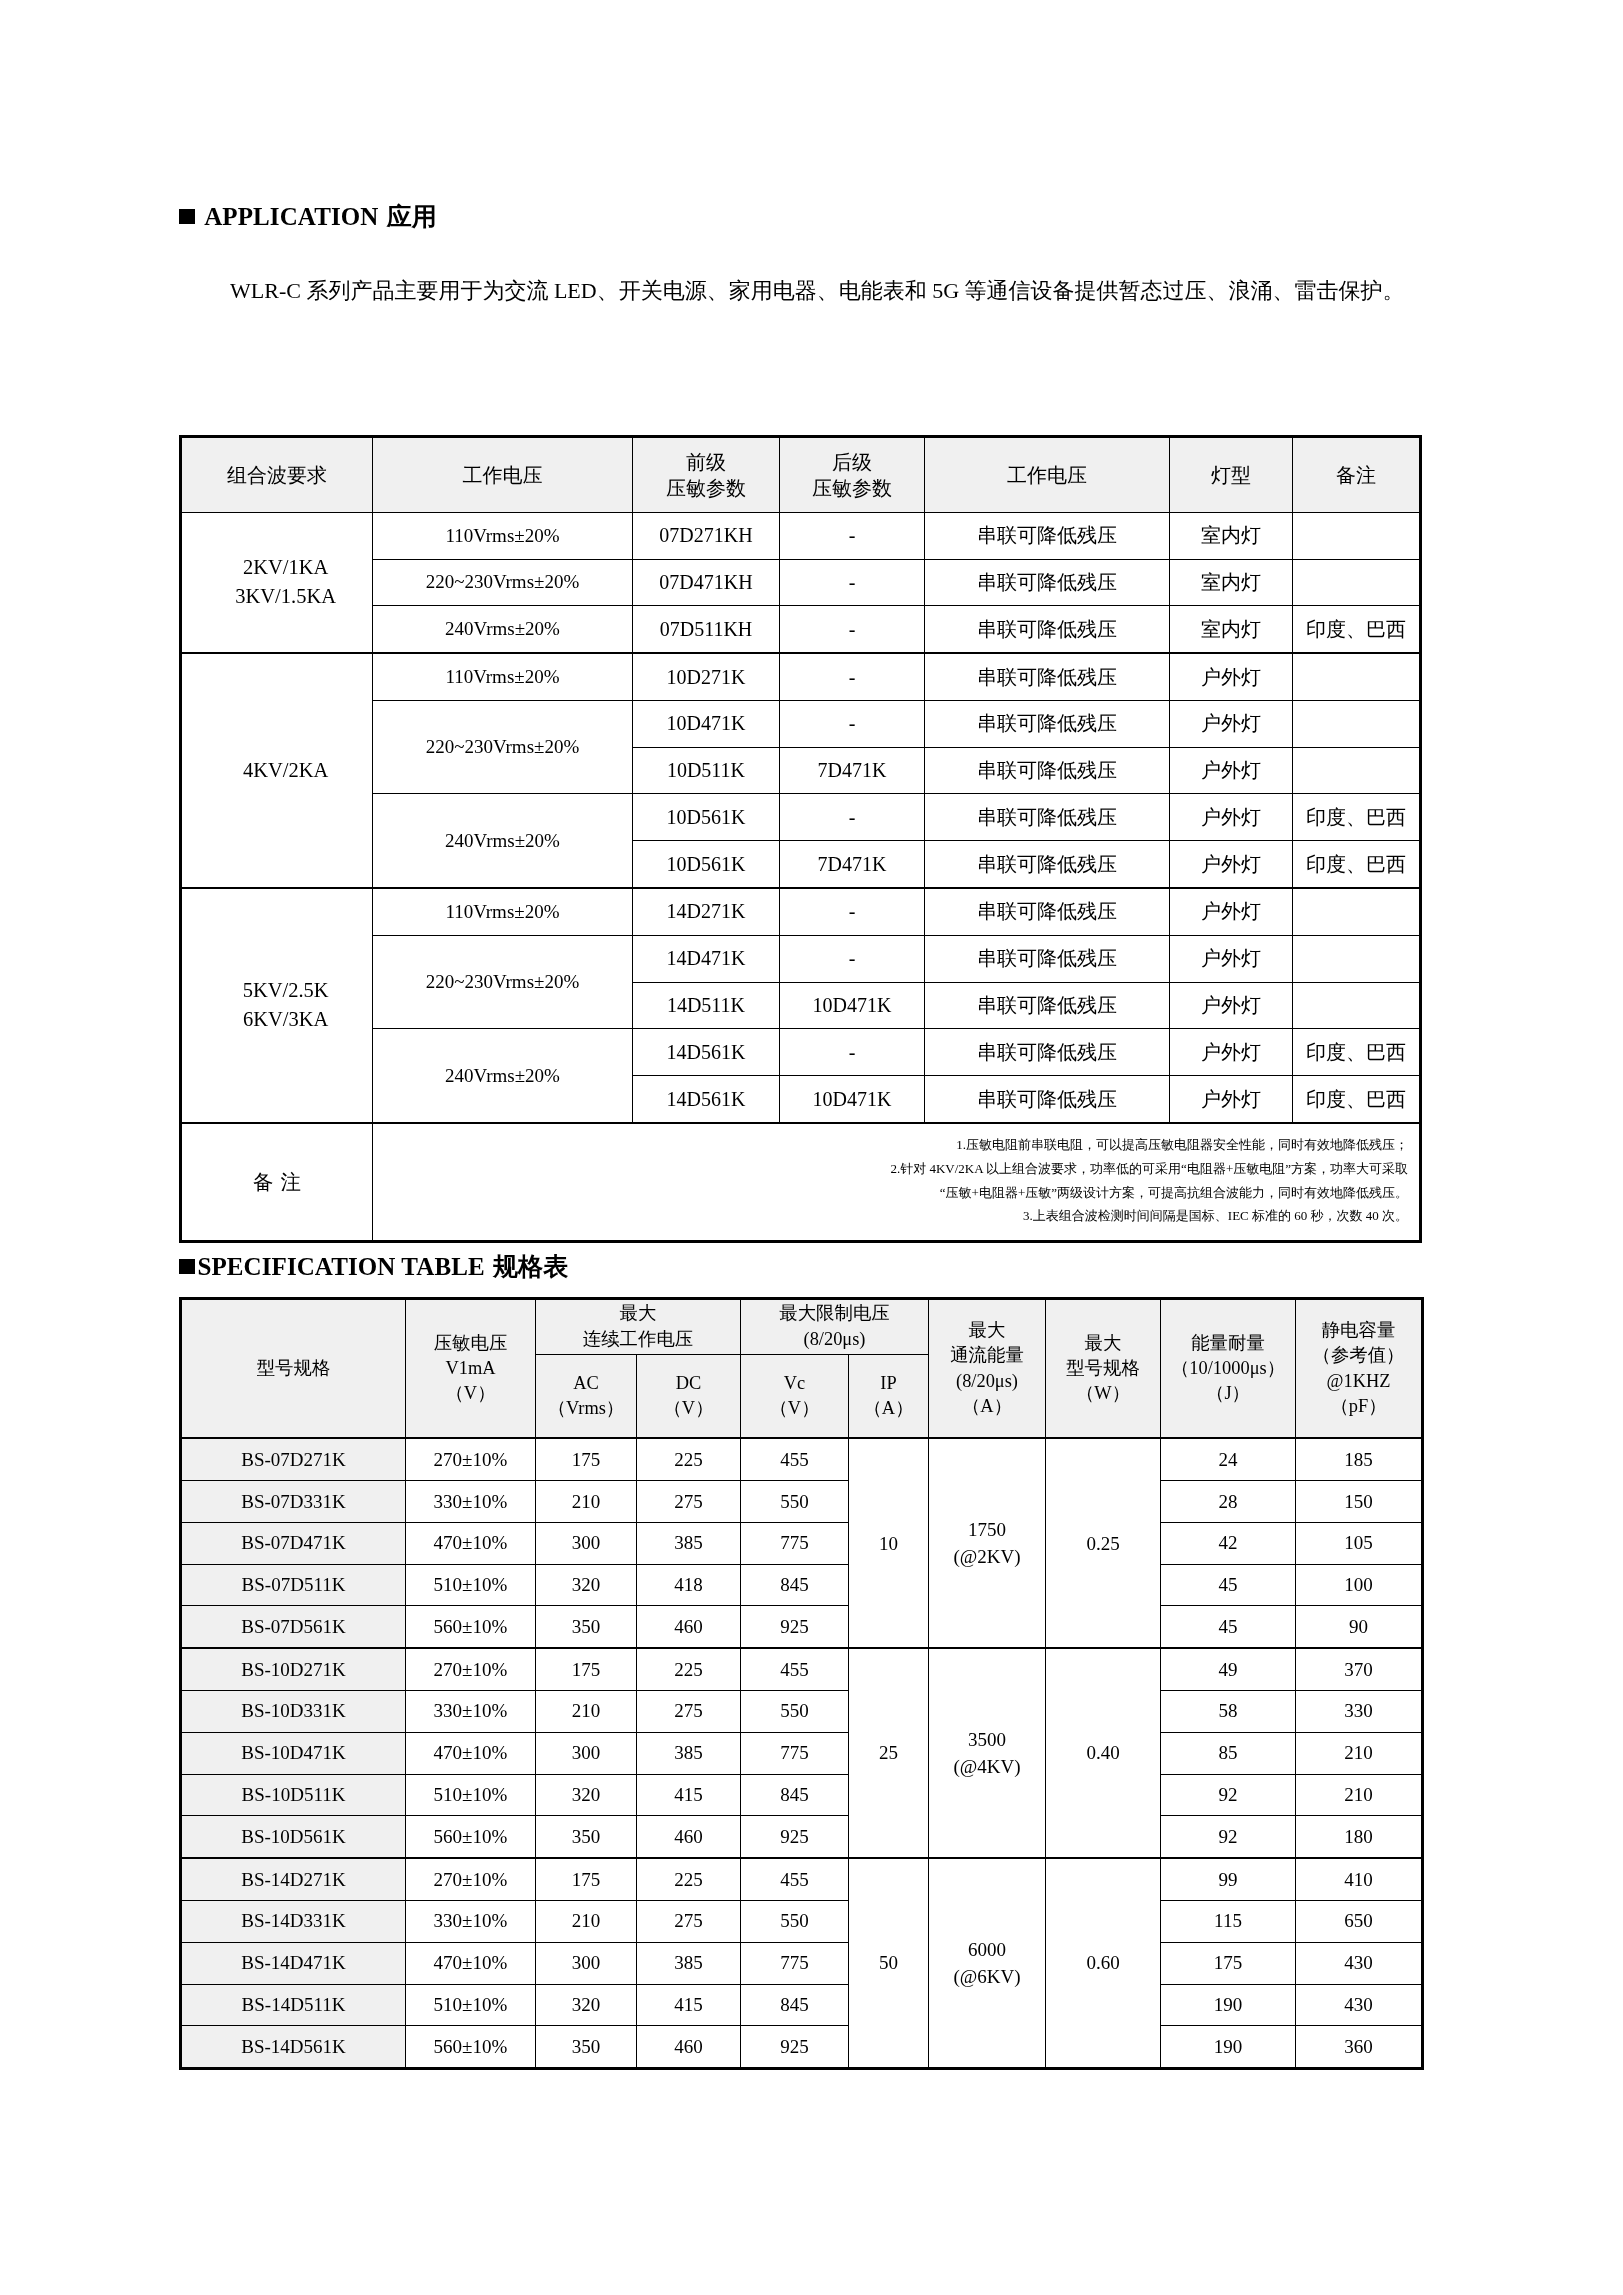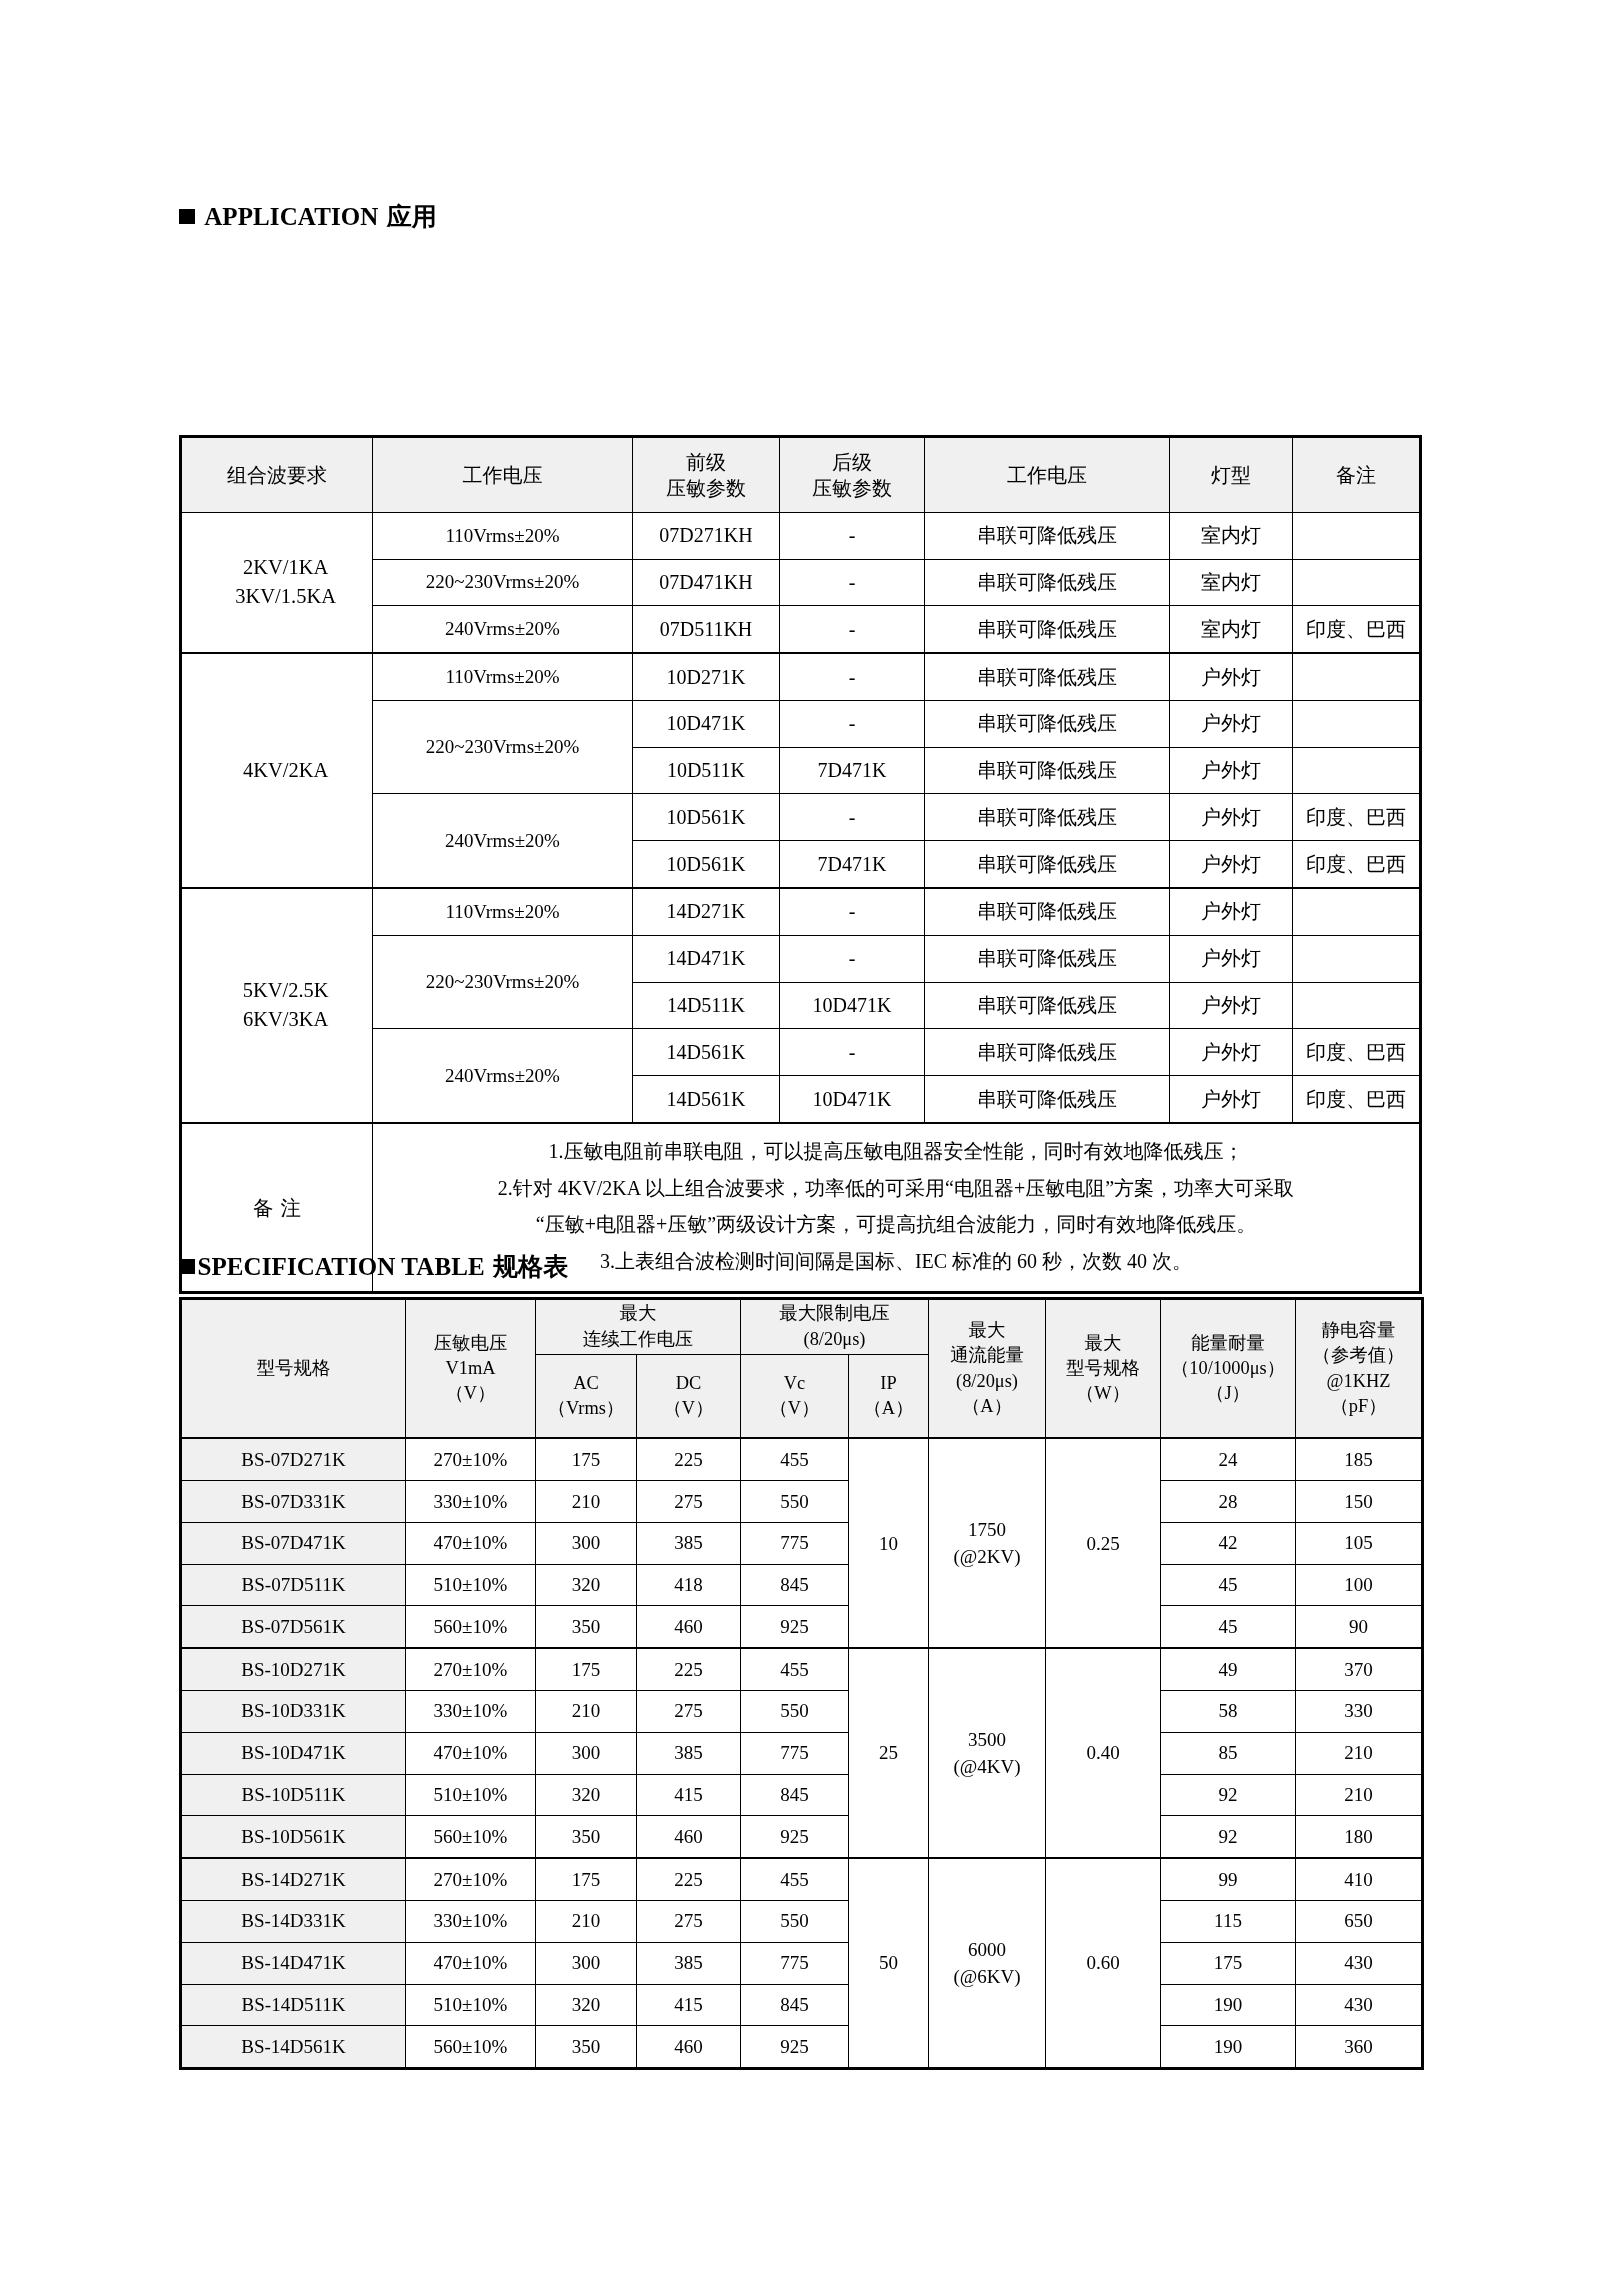--- a/index.html
+++ b/index.html
@@ -75,22 +75,22 @@
     font-size: 20px;
   }
   #table-app thead td { background: #f0f0f0; height: 71px; line-height: 1.3; }
   #table-app tbody td { height: 43px; }
   #table-app td.grp { font-size: 20.5px; line-height: 1.45; padding-left: 20px; }
   #table-app td.volt { font-size: 19px; }
   #table-app td.param { font-size: 20px; }
   #table-app td.dash { font-size: 20px; }
   #table-app .notes-label { font-size: 20.5px; letter-spacing: 6.8px; text-indent: 6.8px;}
   #table-app .notes-body {
-    text-align: center;
-    font-size: 20px;
+    text-align: right;
+    font-size: 13px;
     line-height: 1.82;
     padding: 9.5px 11px 12.3px 11px;
   }
   #table-app .notes-body div { white-space: nowrap; }
   .grp-top { border-top: 2.7px solid #000 !important; }
 
   
   #table-spec {
     position: absolute;
     left: 179px;
@@ -107,20 +107,23 @@
 </style>
 </head>
 <body>
 
 <div class="page">
 
   <div class="section-heading" style="left:179px; top:203px;text-align:center;">
     <span class="bullet-sq"></span><span>APPLICATION</span><span style="display:inline-block;width:8.2px"></span><span>应用</span>
   </div>
 
+  <div class="para" style="left:185px; top:273px; width:1234px;">
+    <span class="indent"></span><span>WLR-C 系列产品主要用于为交流 LED、开关电源、家用电器、电能表和 5G 等通信设备提供暂态过压、浪涌、雷击保护。</span>
+  </div>
 
 
   <table class="doc-table" id="table-app">
     <colgroup>
       <col style="width:192px">
       <col style="width:260px">
       <col style="width:147px">
       <col style="width:145px">
       <col style="width:245px">
       <col style="width:123px">

